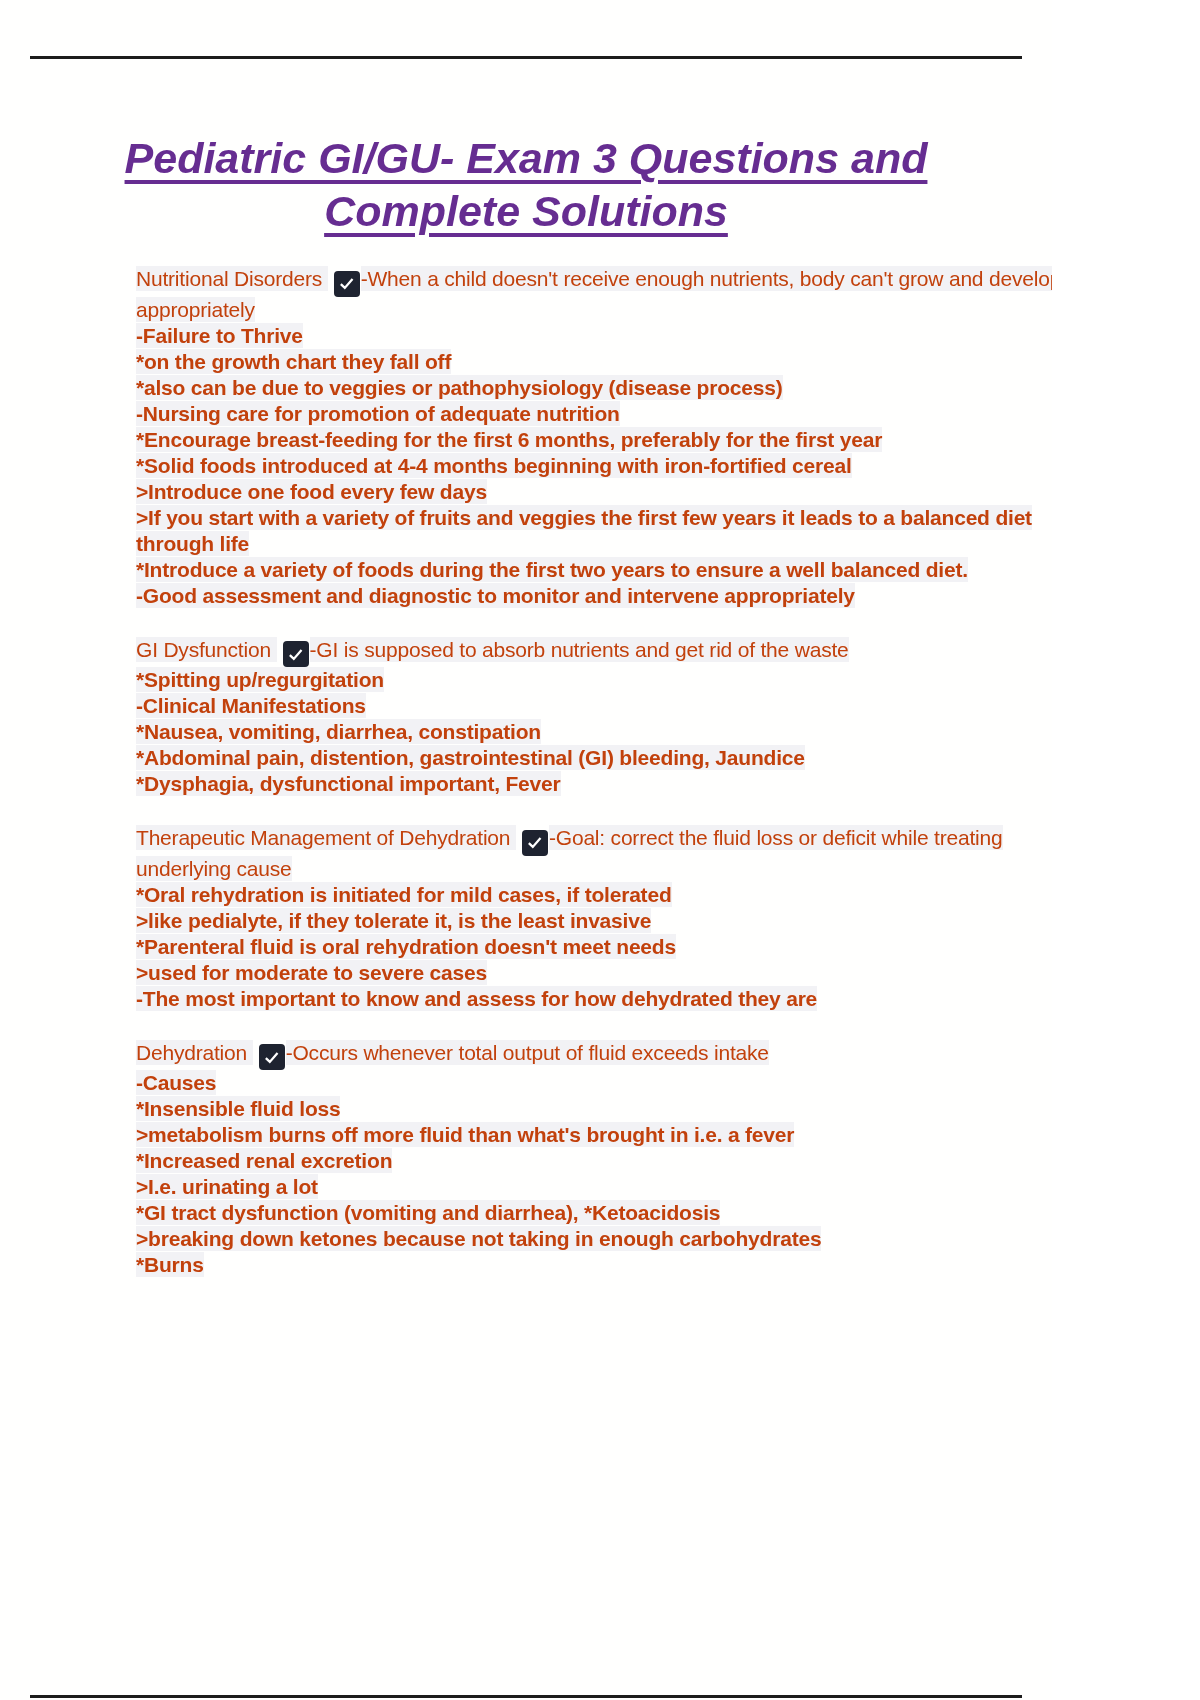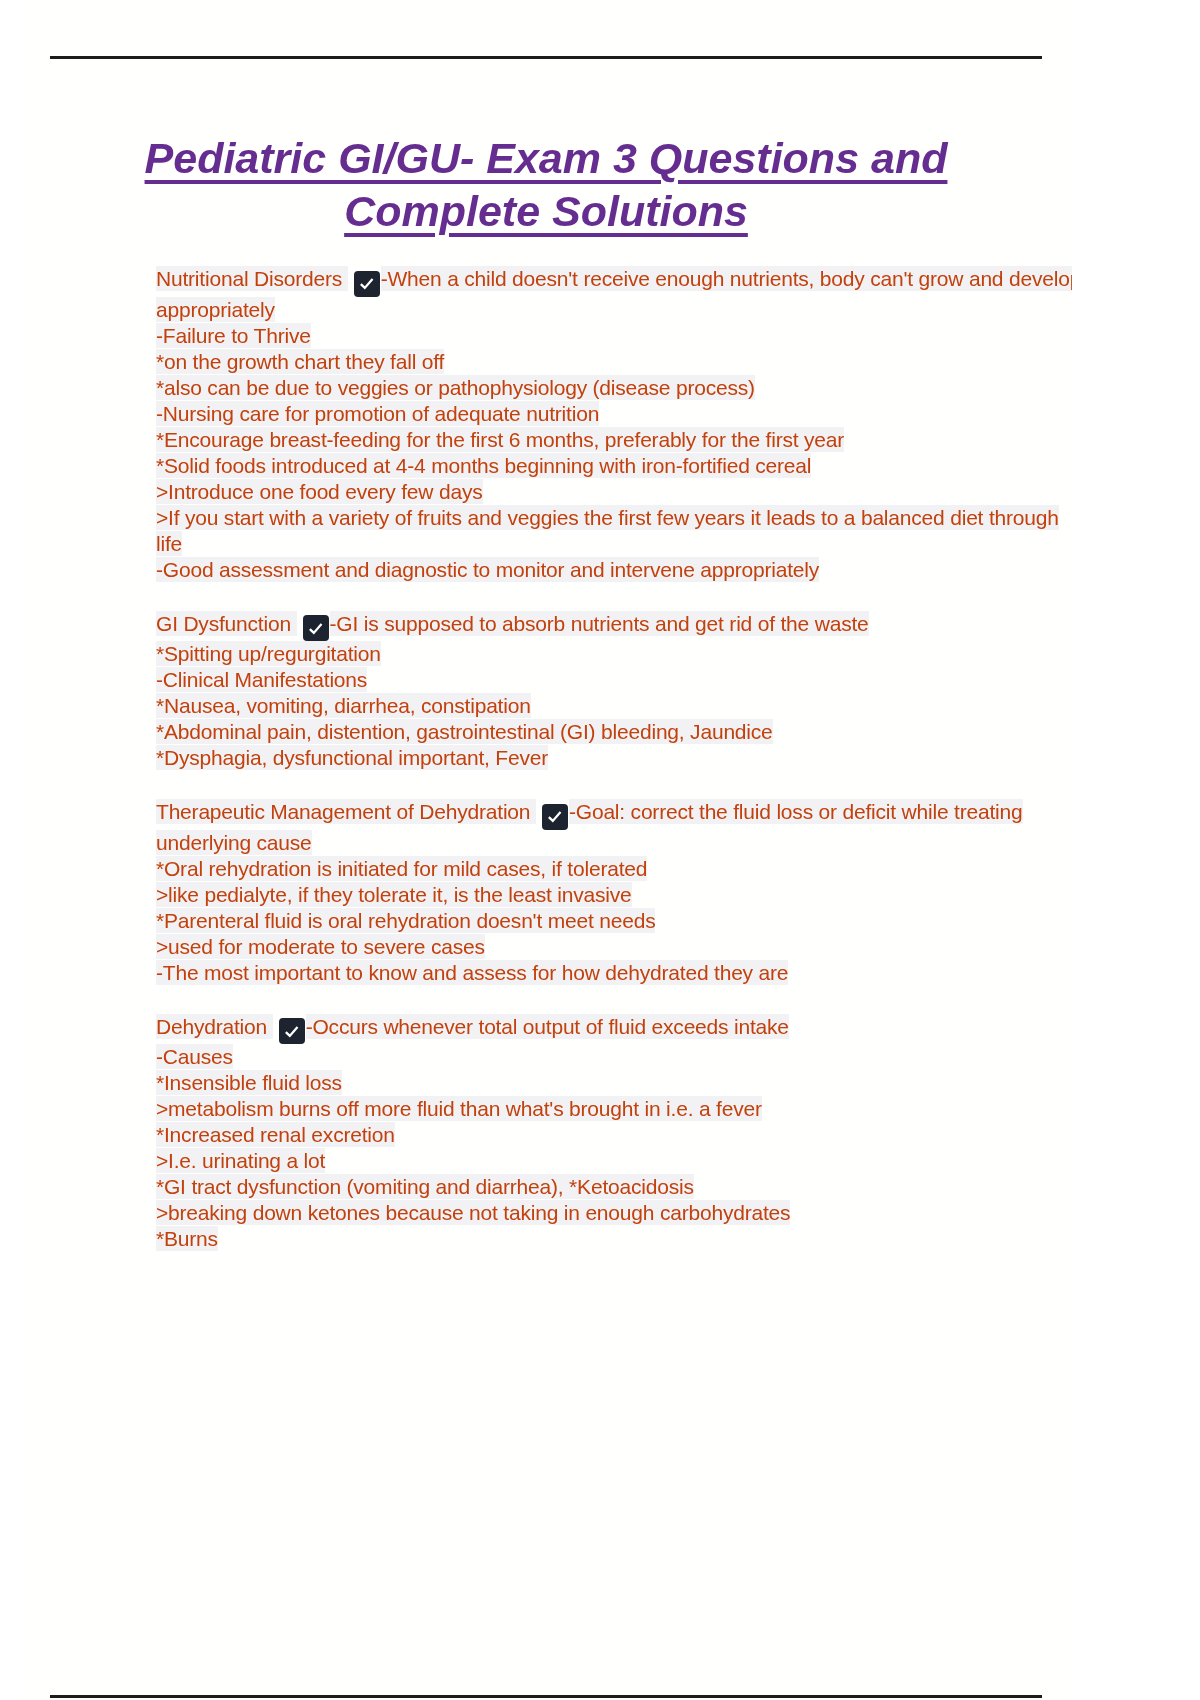--- a/index.html
+++ b/index.html
@@ -3,21 +3,20 @@
 <meta charset="utf-8">
 <style>
   html,body{margin:0;padding:0;background:#ffffff;}
   .page{
     position:relative;
     width:1052px;
     height:1700px;
     background:#fffffe;
     font-family:"Liberation Sans","DejaVu Sans",sans-serif;
     overflow:hidden;
-    margin-left:20px;
   }
   .rule{
     position:absolute;
     left:30px;
     right:30px;
     height:3px;
     background:#1c1c1c;
   }
   .rule.top{top:56px;}
   .rule.bottom{bottom:2px;}
@@ -59,21 +58,21 @@
     align-items:center;
     justify-content:center;
     width:26px;
     height:26px;
     border-radius:4px;
     background:var(--cb,#1e2330);
     vertical-align:-6px;
     margin:0 1px 0 6px;
   }
   .checkbox svg{display:block;}
-  .line{margin:0;}
+  .line{margin:0;font-weight:bold;}
 </style>
 </head>
 <body>
 
 <div class="page">
   <div class="rule top"></div>
 
   <h1 class="doc-title">
     <span class="title-line">Pediatric GI/GU- Exam 3 Questions and</span><br>
     <span class="title-line">Complete Solutions</span>
@@ -98,20 +97,21 @@
   <div class="line"><span class="hl">*Encourage breast-feeding for the first 6 months, preferably for the first year</span></div>
 
   <div class="line"><span class="hl">*Solid foods introduced at 4-4 months beginning with iron-fortified cereal</span></div>
 
 
   <div class="line"><span class="hl">&gt;Introduce one food every few days</span></div>
 
 
   <div class="line"><span class="hl">&gt;If you start with a variety of fruits and veggies the first few years it leads to a balanced diet through life</span></div>
 
+  <div class="line"><span class="hl">*Introduce a variety of foods during the first two years to ensure a well balanced diet.</span></div>
 
   <div class="line"><span class="hl">-Good assessment and diagnostic to monitor and intervene appropriately</span></div>
 </div>
   </div>
 
   <div class="section">
     <p class="first-line"><span class="hl term">GI Dysfunction&nbsp;</span><span class="checkbox">
             <svg viewBox="0 0 24 24" width="17" height="17" aria-hidden="true">
               <path d="M4 12.8 L9.6 18.2 L20.5 5.8" stroke="#ffffff" stroke-width="3.2" fill="none"></path>
             </svg>

